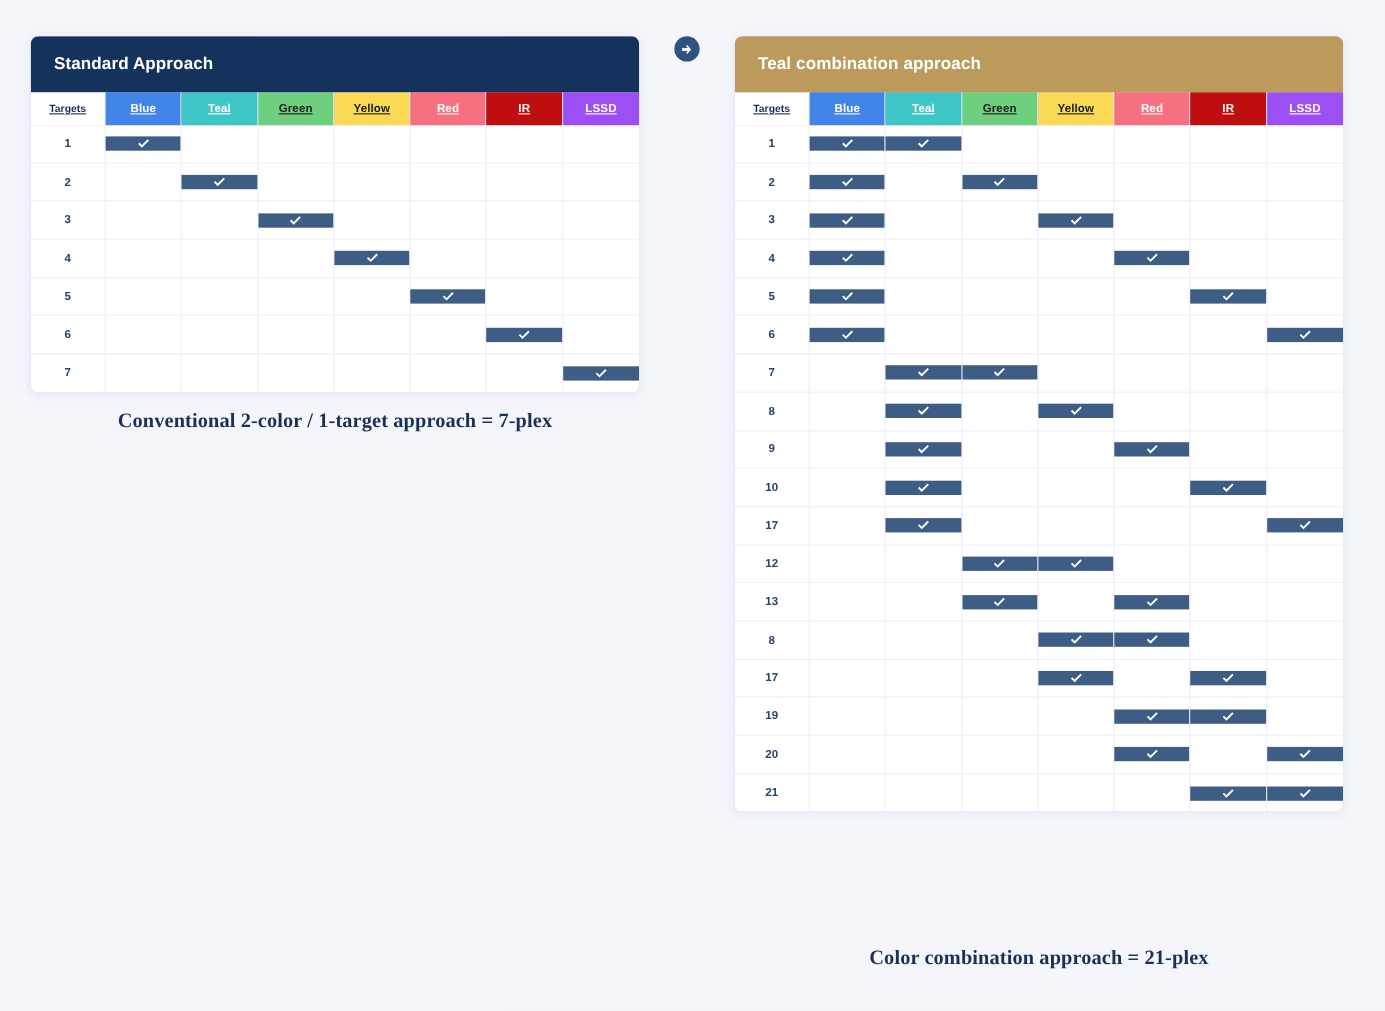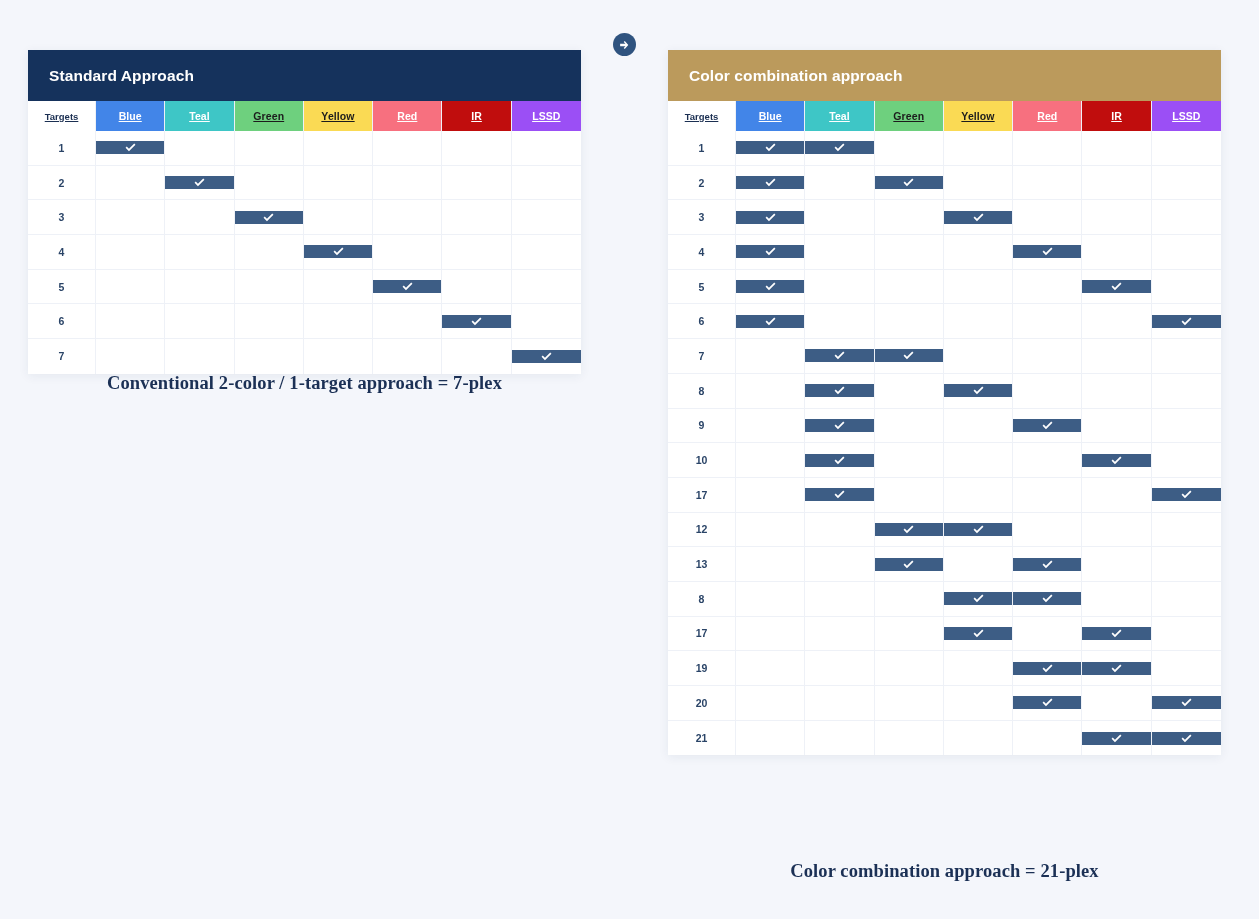--- a/index.html
+++ b/index.html
@@ -14,24 +14,23 @@
     background: #f4f6fb;
     font-family: "Liberation Sans", sans-serif;
     position: relative;
   }
 
   
   .card {
     position: absolute;
     width: 553px;
     background: #f0abfc;
-    border-radius: 0;
+    border-radius: 7px;
     box-shadow: 0 2px 10px rgba(30, 50, 90, 0.07);
     overflow: hidden;
-    margin-top: 17px;
   }
 
   #card-left  { left: 28px;  top: 33px; }
   #card-right { left: 668px; top: 33px; }
 
   .card-title-bar {
     height: 51px;
     display: flex;
     align-items: center;
     padding: 0 21px;
@@ -292,21 +291,21 @@
 <div class="caption" id="caption-left">Conventional 2-color / 1-target approach = 7-plex</div>
 
 <div id="arrow-icon">
   <svg viewBox="0 0 16 16" aria-hidden="true">
     <path d="M1.5 6.3h7.1L6.3 4 7.7 2.6 12.4 8l-4.7 5.4L6.3 12l2.3-2.3H1.5z"></path>
   </svg>
 </div>
 
 <div class="card" id="card-right">
   <div class="card-title-bar gold">
-    <span class="card-title">Color combination approach</span>
+    <span class="card-title">Teal combination approach</span>
   </div>
   <div>
     <table class="matrix" id="table-right">
         <colgroup>
           <col class="c-targets">
           <col class="c-color">
           <col class="c-color">
           <col class="c-color">
           <col class="c-color">
           <col class="c-color">

